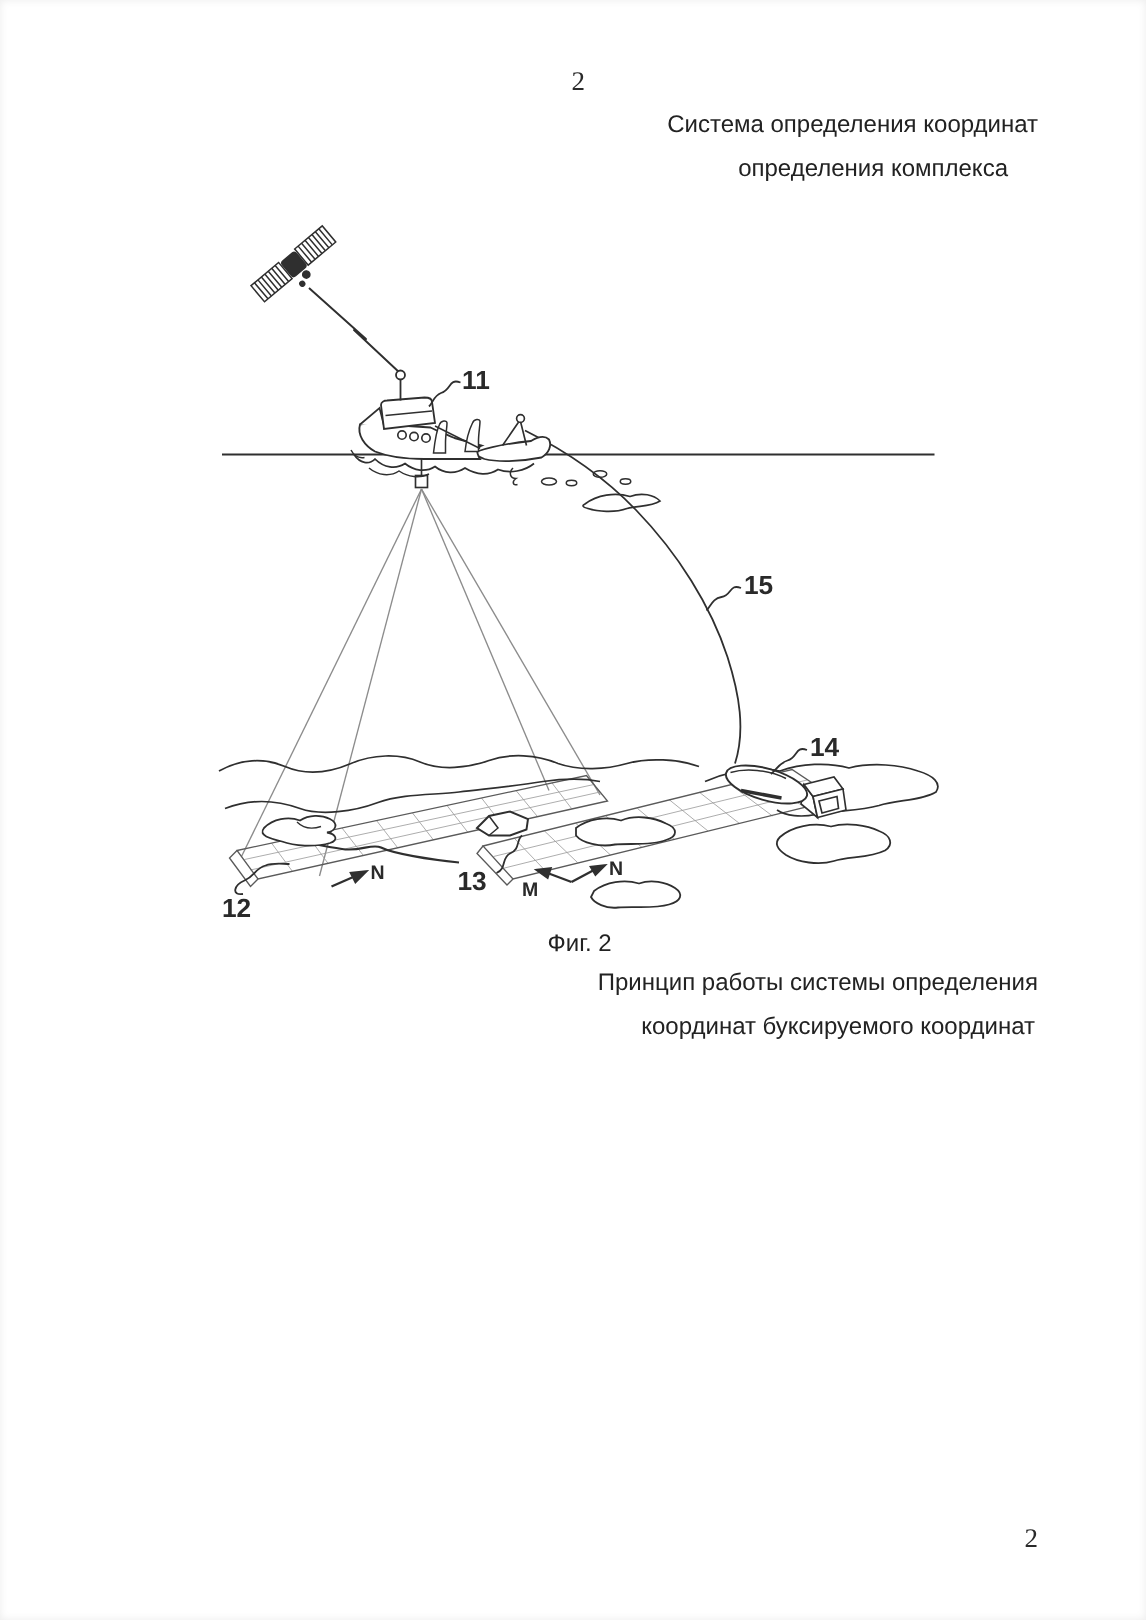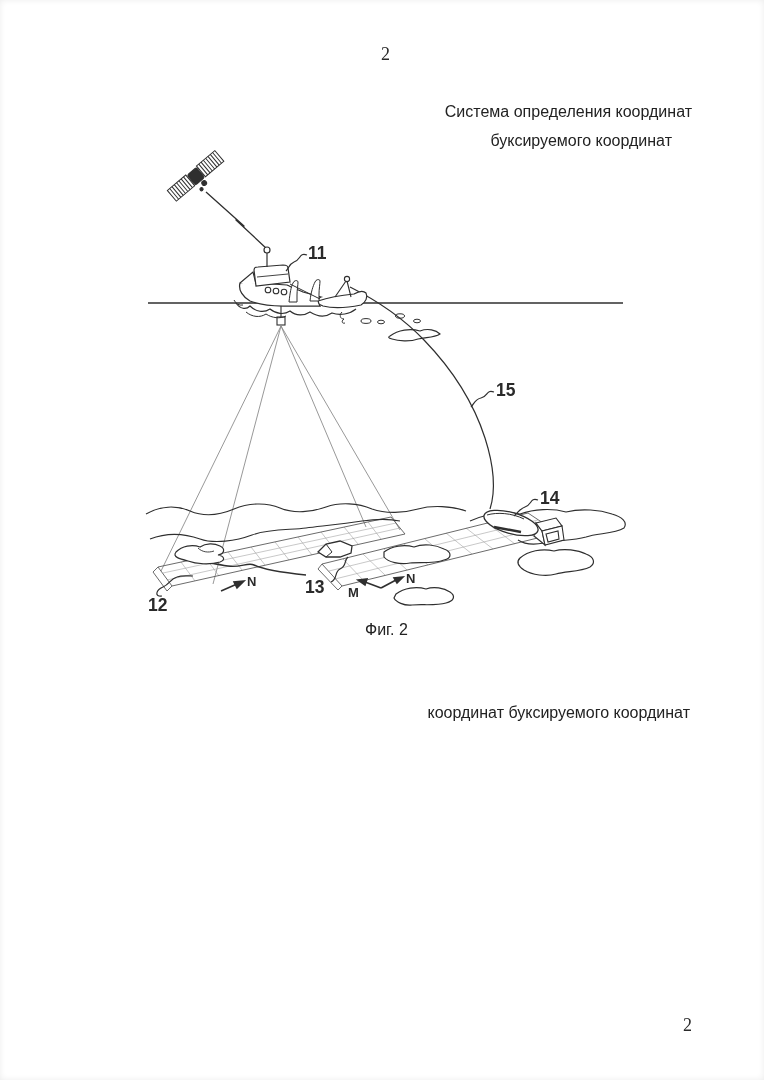--- a/index.html
+++ b/index.html
@@ -4,34 +4,34 @@
 <style>
   html,body{margin:0;padding:0;background:#9a9a9a;}
   .page{
     position:relative;width:764px;height:1080px;background:#ffffff;
     font-family:"Liberation Sans",sans-serif;color:#1f1f1f;overflow:hidden;
     box-shadow:inset 0 0 6px rgba(0,0,0,.08);
   }
   .txt{position:absolute;white-space:nowrap;line-height:1;}
   .serif{font-family:"Liberation Serif",serif;font-size:18px;color:#2a2a2a;}
   .sans16{font-size:16px;color:#222;}
-  .r{text-align:right;margin-top:28px;}
+  .r{text-align:right;}
   svg text{font-family:"Liberation Sans",sans-serif;fill:#2a2a2a;}
   .fig-num{font-size:17.5px;font-weight:bold;}
   .fig-dir{font-size:13px;font-weight:bold;}
 </style>
 </head>
 <body>
 
 <div class="page">
 
   <div class="txt serif" style="left:381px;top:45px;">2</div>
 
   <div class="txt sans16 r" style="right:72px;top:76px;">Система определения координат</div>
-  <div class="txt sans16 r" style="right:92px;top:105px;">буксируемого координат</div>
+  <div class="txt sans16 r" style="right:92px;top:105px;">определения комплекса</div>
 
   <svg width="764" height="1080" viewBox="0 0 764 1080" style="position:absolute;left:0;top:0;">
 
     <path d="M148,303 H623" stroke="#2f2f2f" stroke-width="1.4" fill="none"></path>
 
     <g transform="translate(197,176) rotate(-40)" stroke="#2f2f2f" stroke-width="1" fill="none">
       <rect x="6" y="-8" width="24" height="14"></rect>
       <path d="M9,-8 V6 M12,-8 V6 M15,-8 V6 M18,-8 V6 M21,-8 V6 M24,-8 V6 M27,-8 V6"></path>
       <rect x="-32" y="-8" width="24" height="14"></rect>
       <path d="M-29,-8 V6 M-26,-8 V6 M-23,-8 V6 M-20,-8 V6 M-17,-8 V6 M-14,-8 V6 M-11,-8 V6"></path>
@@ -170,16 +170,17 @@
     <text x="148" y="611" class="fig-num">12</text>
     <text x="305" y="593" class="fig-num">13</text>
     <text x="540" y="504" class="fig-num">14</text>
     <text x="496" y="396" class="fig-num">15</text>
     <text x="247" y="586" class="fig-dir">N</text>
     <text x="348" y="597" class="fig-dir">M</text>
     <text x="406" y="583" class="fig-dir">N</text>
   </svg>
 
   <div class="txt sans16" style="left:365px;top:622px;">Фиг. 2</div>
+  <div class="txt sans16 r" style="right:72px;top:648px;">Принцип работы системы определения</div>
   <div class="txt sans16 r" style="right:74px;top:677px;">координат буксируемого координат</div>
 
   <div class="txt serif" style="left:683px;top:1016px;">2</div>
 </div>
 
 </body></html>

